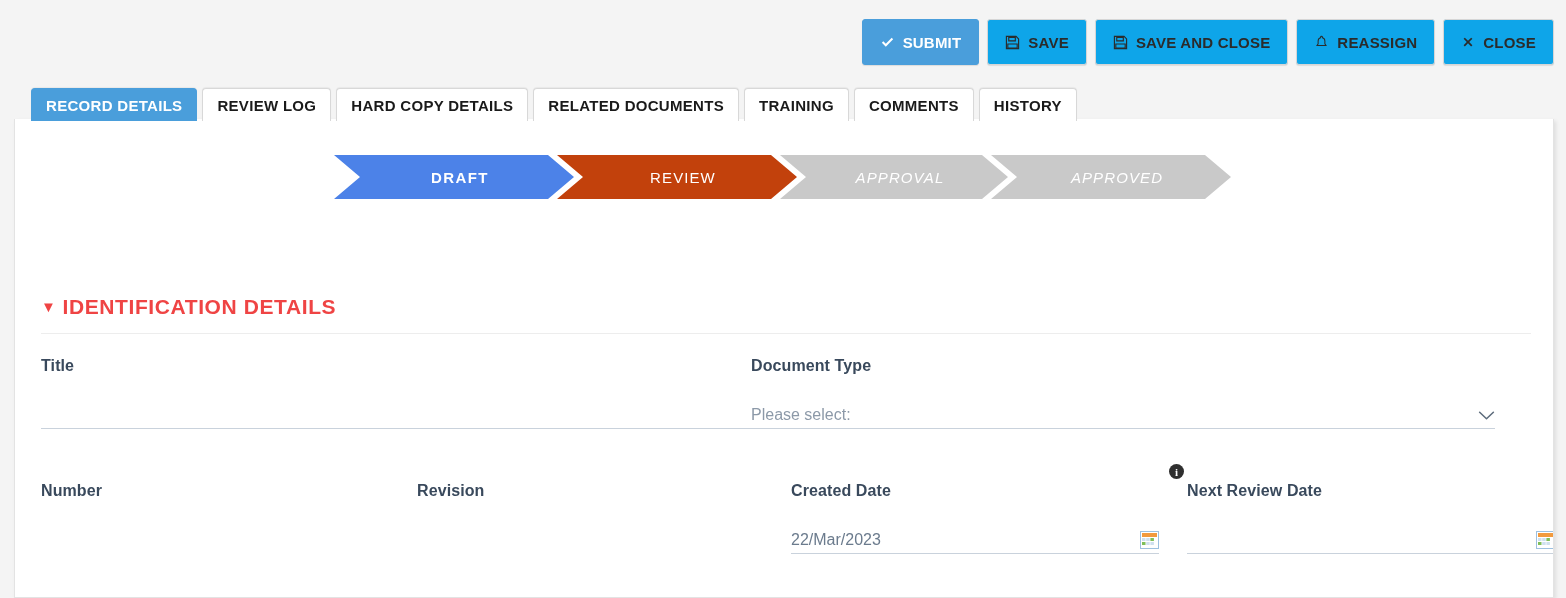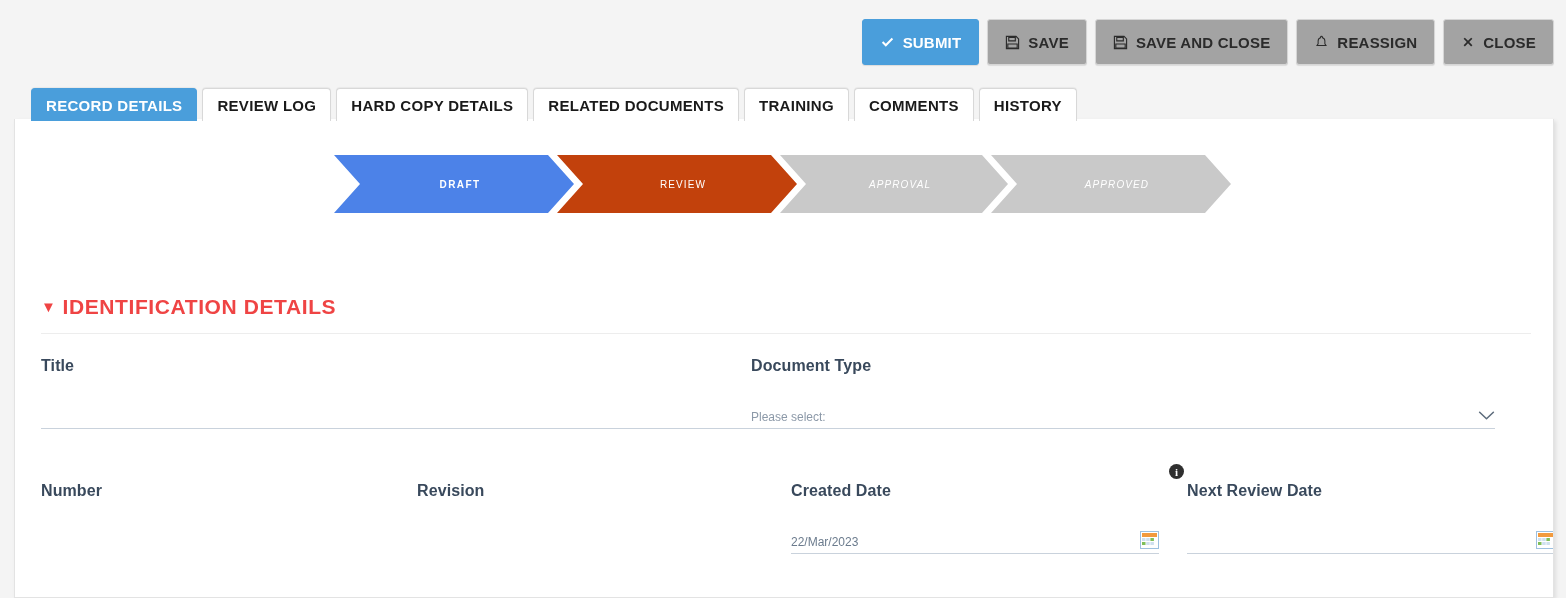--- a/index.html
+++ b/index.html
@@ -21,21 +21,21 @@
     justify-content: flex-end;
     align-items: flex-start;
     padding: 19px 12px 0 0;
   }
   .action-btn {
     height: 46px;
     margin-left: 8px;
     padding: 0 17px;
     border: 1px solid #d6d6d6;
     border-radius: 3px;
-    background: #a3a3a3;
+    background: #0ea5e9;
     color: #2b2b2b;
     font-size: 15px;
     font-weight: bold;
     letter-spacing: .2px;
     display: inline-flex;
     align-items: center;
     gap: 8px;
     cursor: pointer;
     box-shadow: 0 1px 1px rgba(0,0,0,.10);
     white-space: nowrap;
@@ -95,26 +95,26 @@
 
   
   #workflow {
     position: absolute;
     top: 36px; left: 319px;
     width: 895px; height: 58px;
     display: flex;
   }
   .step {
     position: relative;
-    height: 58px;
+    height: 44px;
     display: flex;
     align-items: center;
     justify-content: center;
     color: #ffffff;
-    font-size: 10px;
+    font-size: 15px;
     letter-spacing: 1.1px;
     margin-right: -17px;
     clip-path: polygon(0 0, calc(100% - 26px) 0, 100% 50%, calc(100% - 26px) 100%, 0 100%, 26px 50%);
     cursor: pointer;
     white-space: nowrap;
     padding-left: 12px;
   }
   .step.first { clip-path: polygon(0 0, calc(100% - 26px) 0, 100% 50%, calc(100% - 26px) 100%, 0 100%, 26px 50%); }
   .step.s-draft    { width: 240px; background: #4c82e8; font-weight: bold; letter-spacing: 1.4px; }
   .step.s-review   { width: 240px; background: #c2410c; }
@@ -151,21 +151,21 @@
   }
   .field-input {
     position: relative;
     margin-top: 22px;
     height: 32px;
     display: flex;
     align-items: flex-end;
   }
   .field-input.underlined { border-bottom: 1px solid #c9d2dc; }
   .field-value {
-    font-size: 12px;
+    font-size: 16px;
     color: #6b7b8d;
     padding-bottom: 4px;
     flex: 1;
     white-space: nowrap;
   }
   .field-value.placeholder { color: #8c99a8; }
 
   .chevron-down {
     padding-bottom: 4px;
     color: #5d6c7c;

